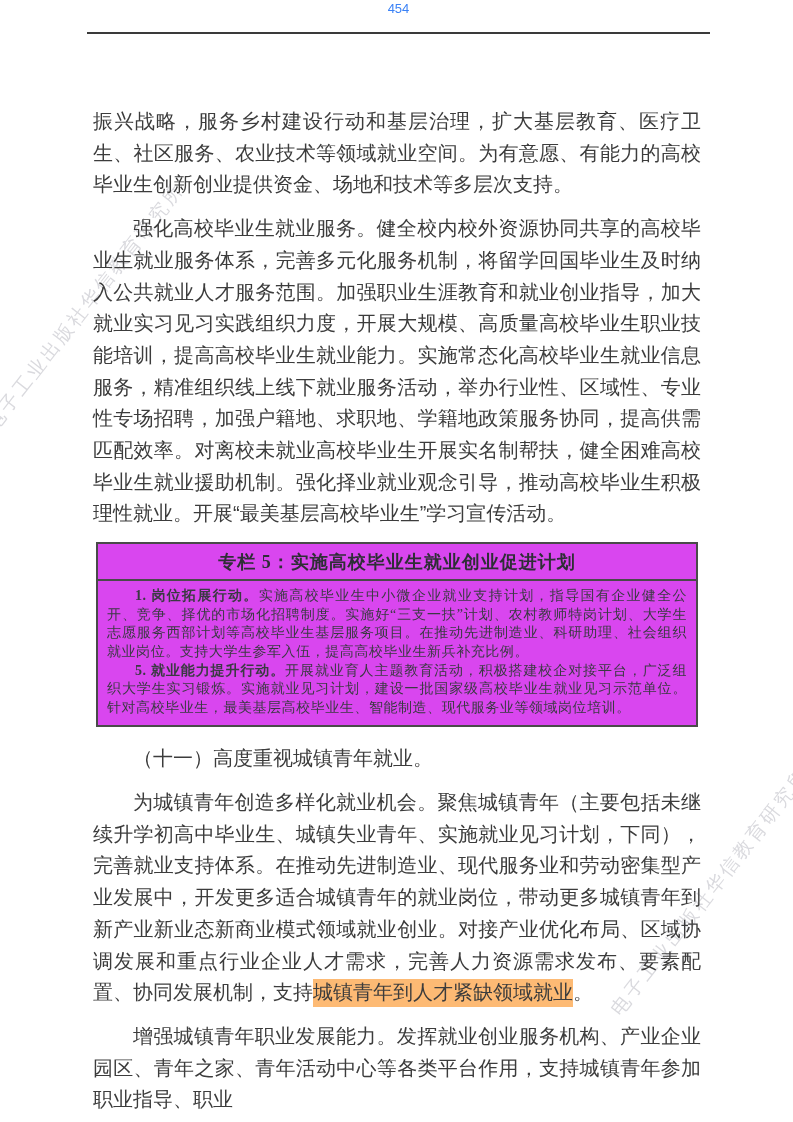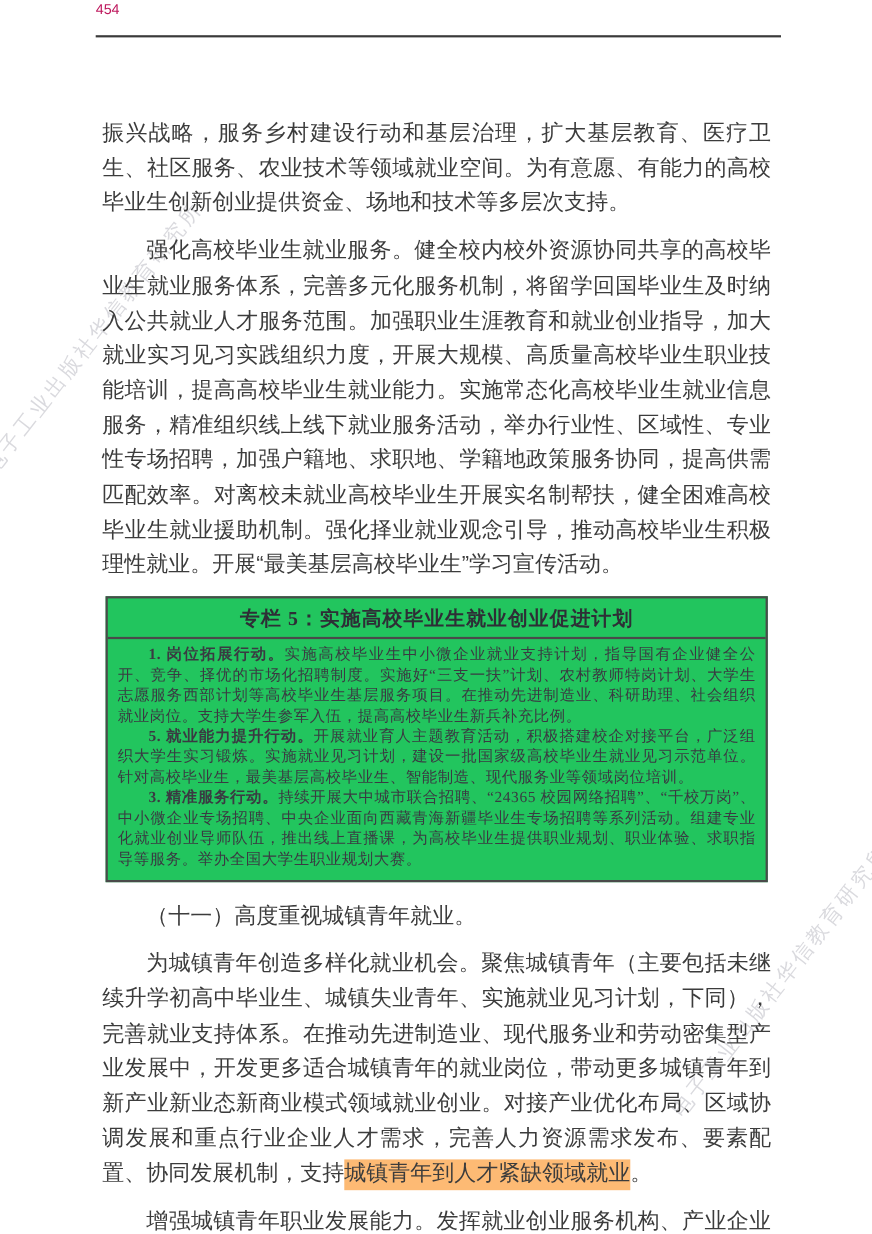--- a/index.html
+++ b/index.html
@@ -9,23 +9,23 @@
     height: 1122px;
     background: #ffffff;
     overflow: hidden;
     font-family: "Liberation Sans", sans-serif;
   }
   .page-number {
     position: absolute;
     top: 1px;
     left: 87px;
     width: 623px;
-    text-align: left;
+    text-align: center;
     font-size: 13px;
-    color: #be185d;
+    color: #3b82f6;
     font-family: "Liberation Sans", sans-serif;
   }
   .header-rule {
     position: absolute;
     top: 32px;
     left: 87px;
     width: 623px;
     height: 2px;
     background: #3a3a3a;
   }
@@ -40,21 +40,21 @@
     text-align: justify;
   }
   .body-par { margin: 12px; text-indent: 2em; }
   .body-par.no-indent { text-indent: 0; }
   .hl { padding: 2px 0 4px; }
   .column-box {
     box-sizing: border-box;
     margin: 8px 0 16px 15px;
     width: 602px;
     border: 2px solid #4a4a4a;
-    background: #22c55e;
+    background: #d946ef;
   }
   .box-title {
     text-align: center;
     text-indent: 0;
     font-family: "Liberation Serif", serif;
     font-weight: bold;
     font-size: 18px;
     letter-spacing: 1px;
     color: #2e2e36;
     padding: 7px 0 6px;
@@ -103,21 +103,20 @@
 
     <p class="body-par no-indent">振兴战略，服务乡村建设行动和基层治理，扩大基层教育、医疗卫生、社区服务、农业技术等领域就业空间。为有意愿、有能力的高校毕业生创新创业提供资金、场地和技术等多层次支持。</p>
 
     <p class="body-par">强化高校毕业生就业服务。健全校内校外资源协同共享的高校毕业生就业服务体系，完善多元化服务机制，将留学回国毕业生及时纳入公共就业人才服务范围。加强职业生涯教育和就业创业指导，加大就业实习见习实践组织力度，开展大规模、高质量高校毕业生职业技能培训，提高高校毕业生就业能力。实施常态化高校毕业生就业信息服务，精准组织线上线下就业服务活动，举办行业性、区域性、专业性专场招聘，加强户籍地、求职地、学籍地政策服务协同，提高供需匹配效率。对离校未就业高校毕业生开展实名制帮扶，健全困难高校毕业生就业援助机制。强化择业就业观念引导，推动高校毕业生积极理性就业。开展“最美基层高校毕业生”学习宣传活动。</p>
 
     <div class="column-box">
       <div class="box-title">专栏 5：实施高校毕业生就业创业促进计划</div>
       <div class="box-body">
         <p class="box-par"><span class="box-lead">1. 岗位拓展行动。</span><span>实施高校毕业生中小微企业就业支持计划，指导国有企业健全公开、竞争、择优的市场化招聘制度。实施好“三支一扶”计划、农村教师特岗计划、大学生志愿服务西部计划等高校毕业生基层服务项目。在推动先进制造业、科研助理、社会组织就业岗位。支持大学生参军入伍，提高高校毕业生新兵补充比例。</span></p>
         <p class="box-par"><span class="box-lead">5. 就业能力提升行动。</span><span>开展就业育人主题教育活动，积极搭建校企对接平台，广泛组织大学生实习锻炼。实施就业见习计划，建设一批国家级高校毕业生就业见习示范单位。针对高校毕业生，最美基层高校毕业生、智能制造、现代服务业等领域岗位培训。</span></p>
-        <p class="box-par"><span class="box-lead">3. 精准服务行动。</span><span>持续开展大中城市联合招聘、“24365 校园网络招聘”、“千校万岗”、中小微企业专场招聘、中央企业面向西藏青海新疆毕业生专场招聘等系列活动。组建专业化就业创业导师队伍，推出线上直播课，为高校毕业生提供职业规划、职业体验、求职指导等服务。举办全国大学生职业规划大赛。</span></p>
       </div>
     </div>
 
     <p class="body-par">（十一）高度重视城镇青年就业。</p>
 
     <p class="body-par"><span>为城镇青年创造多样化就业机会。聚焦城镇青年（主要包括未继续升学初高中毕业生、城镇失业青年、实施就业见习计划，下同），完善就业支持体系。在推动先进制造业、现代服务业和劳动密集型产业发展中，开发更多适合城镇青年的就业岗位，带动更多城镇青年到新产业新业态新商业模式领域就业创业。对接产业优化布局、区域协调发展和重点行业企业人才需求，完善人力资源需求发布、要素配置、协同发展机制，支持</span><span class="hl" style="background: #fdba74;">城镇青年到人才紧缺领域就业</span><span>。</span></p>
 
     <p class="body-par">增强城镇青年职业发展能力。发挥就业创业服务机构、产业企业园区、青年之家、青年活动中心等各类平台作用，支持城镇青年参加职业指导、职业</p>
 
   </div>

